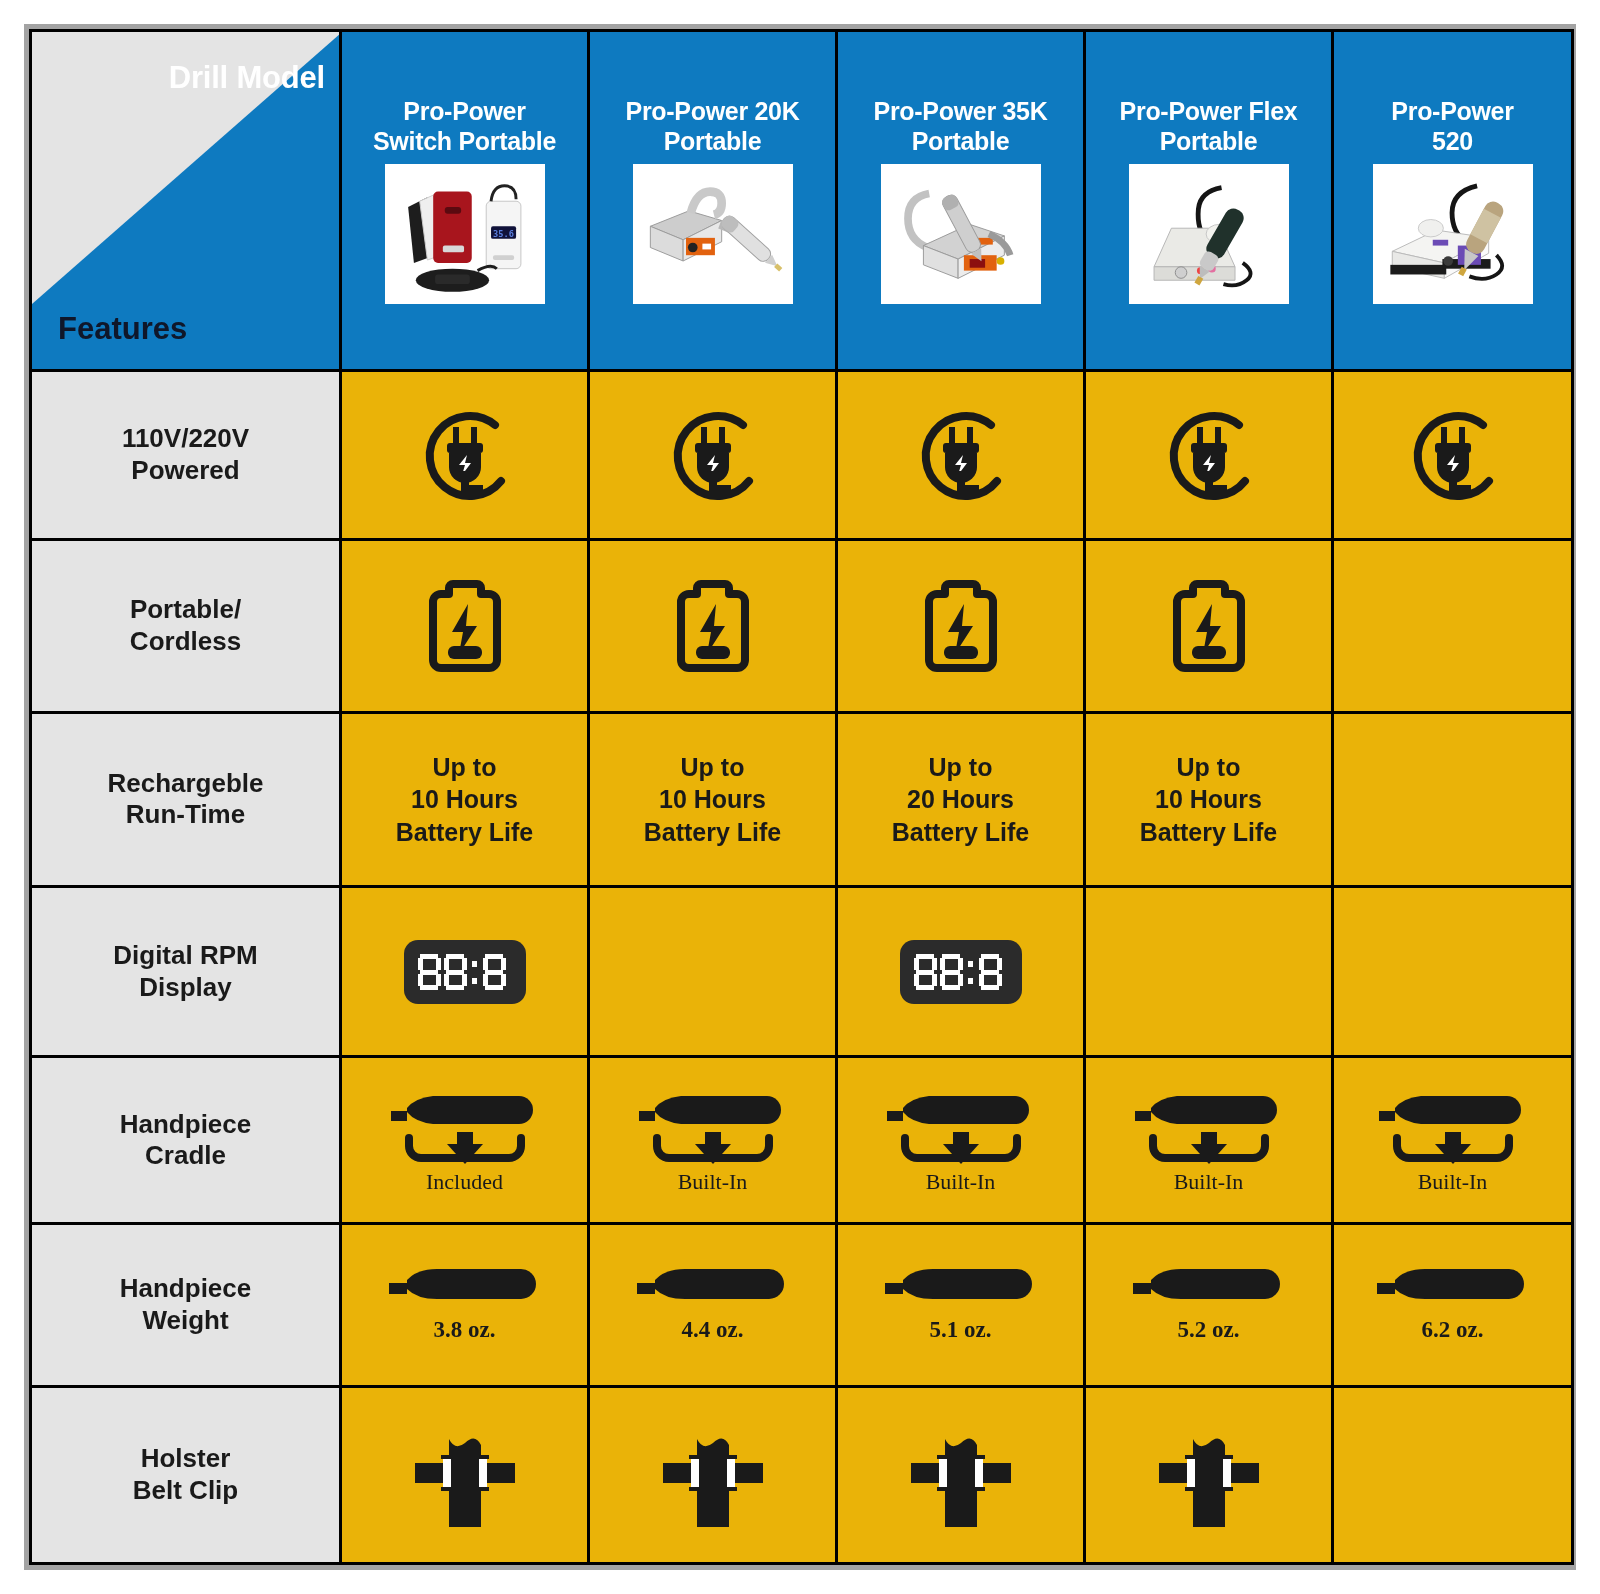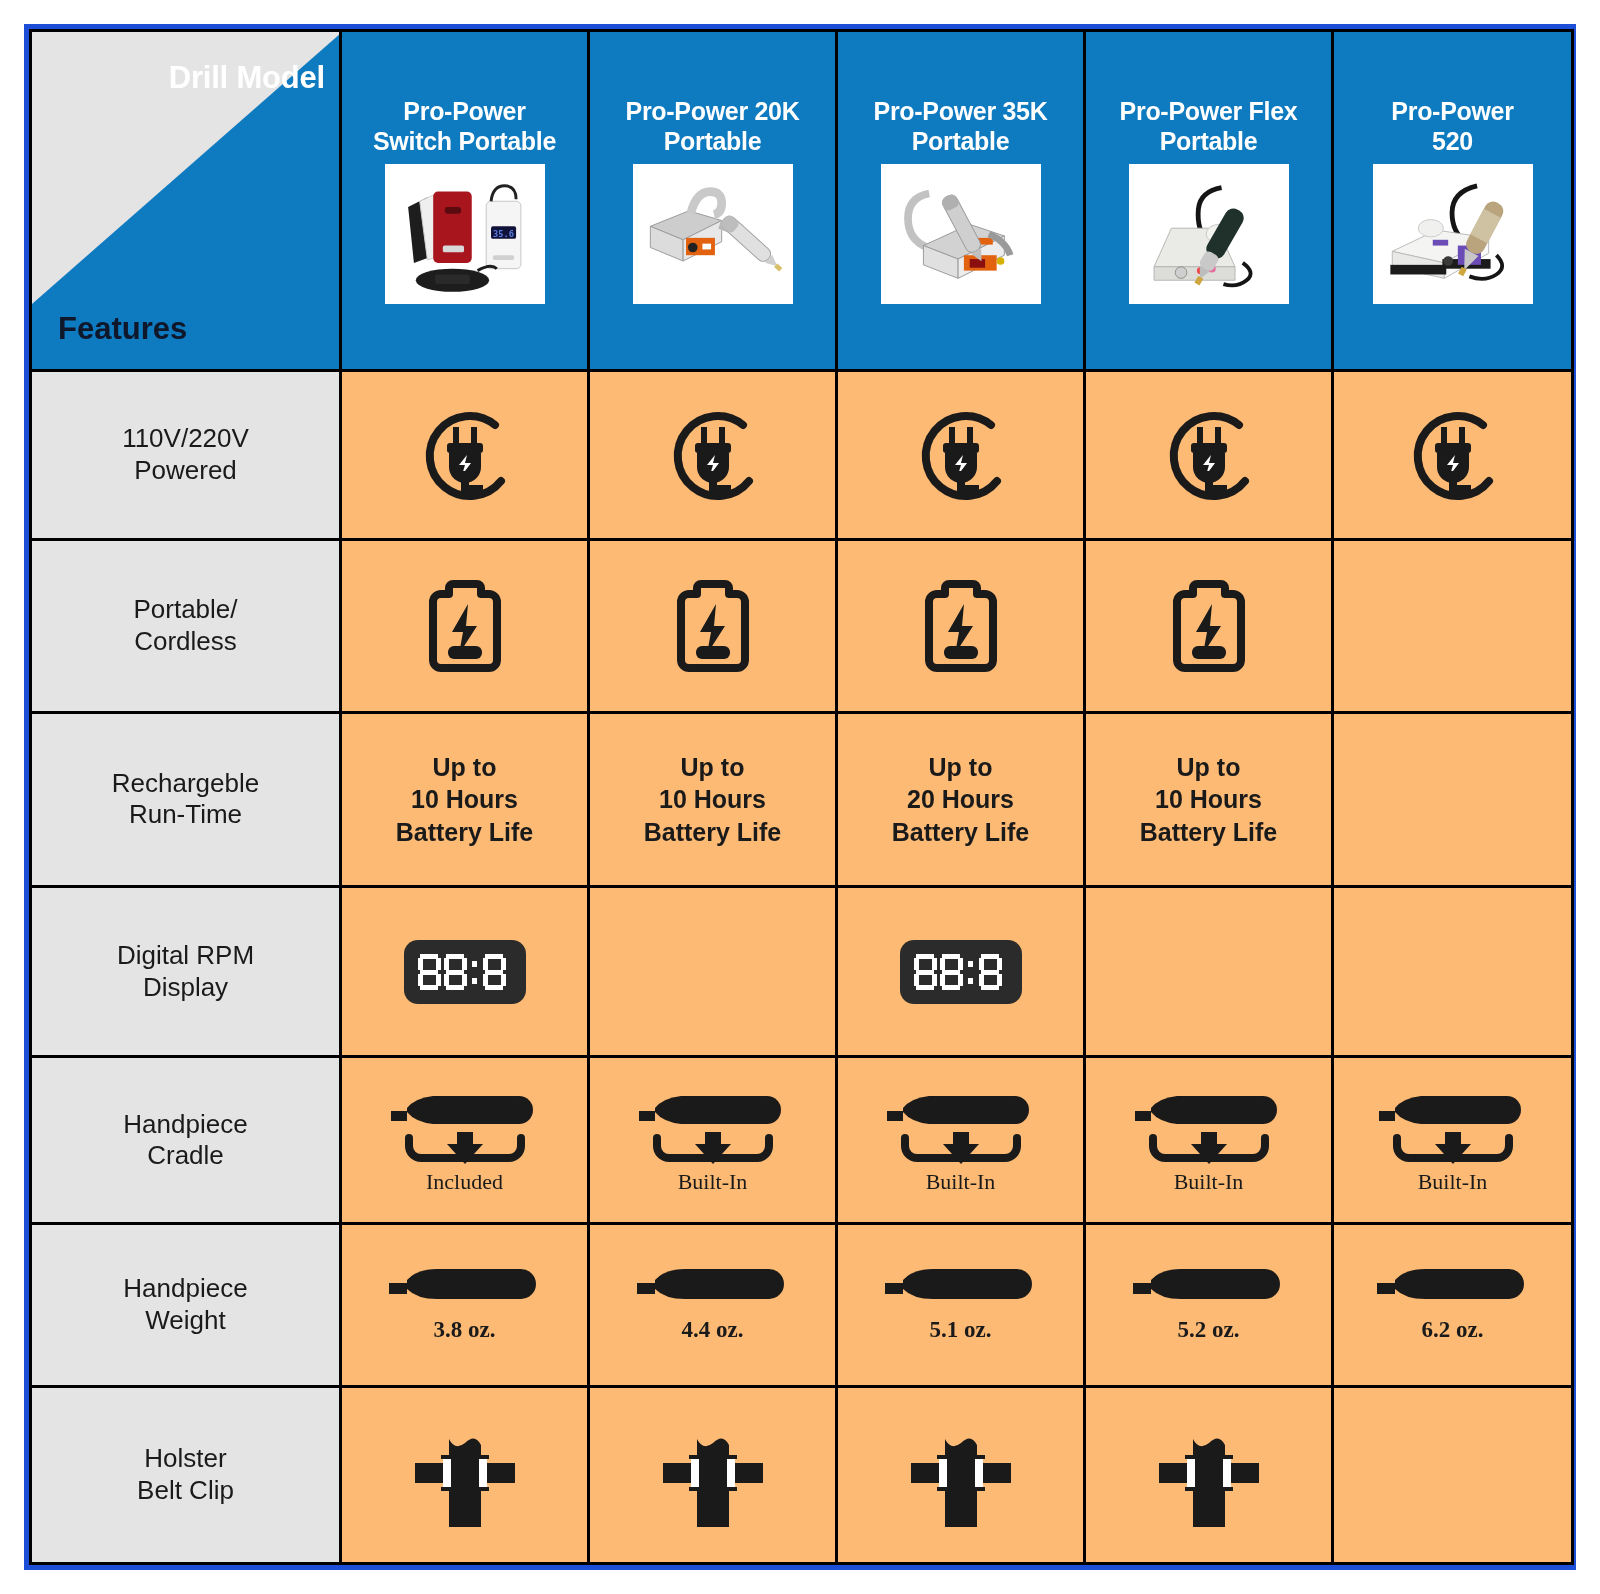--- a/index.html
+++ b/index.html
@@ -11,21 +11,21 @@
     font-family: "Liberation Sans", sans-serif;
     overflow: hidden;
   }
 
   .table-wrap {
     position: absolute;
     left: 24px;
     top: 24px;
     width: 1552px;
     height: 1546px;
-    border: 5px solid #1d4ed8;
+    border: 5px solid #a3a3a3;
     background: #ffffff;
   }
 
   table.compare {
     width: 100%;
     height: 100%;
     border-collapse: collapse;
     table-layout: fixed;
   }
 
@@ -95,29 +95,29 @@
     position: relative;
     overflow: hidden;
   }
   .prod-photo svg { display: block; width: 100%; height: 100%; }
 
   
   .feat-label {
     background: #e4e4e4;
     color: #1a1a1a;
     font-size: 26px;
-    font-weight: normal;
+    font-weight: bold;
     line-height: 1.22;
     white-space: pre-line;
     padding: 6px 8px;
   }
 
   
   .cell {
-    background: #fdba74;
+    background: #eab308;
     color: #1a1a1a;
     padding: 6px 6px;
   }
   .cell .multi {
     font-size: 25px;
     font-weight: bold;
     line-height: 1.3;
     white-space: pre-line;
   }
   .cell .rpmval {

